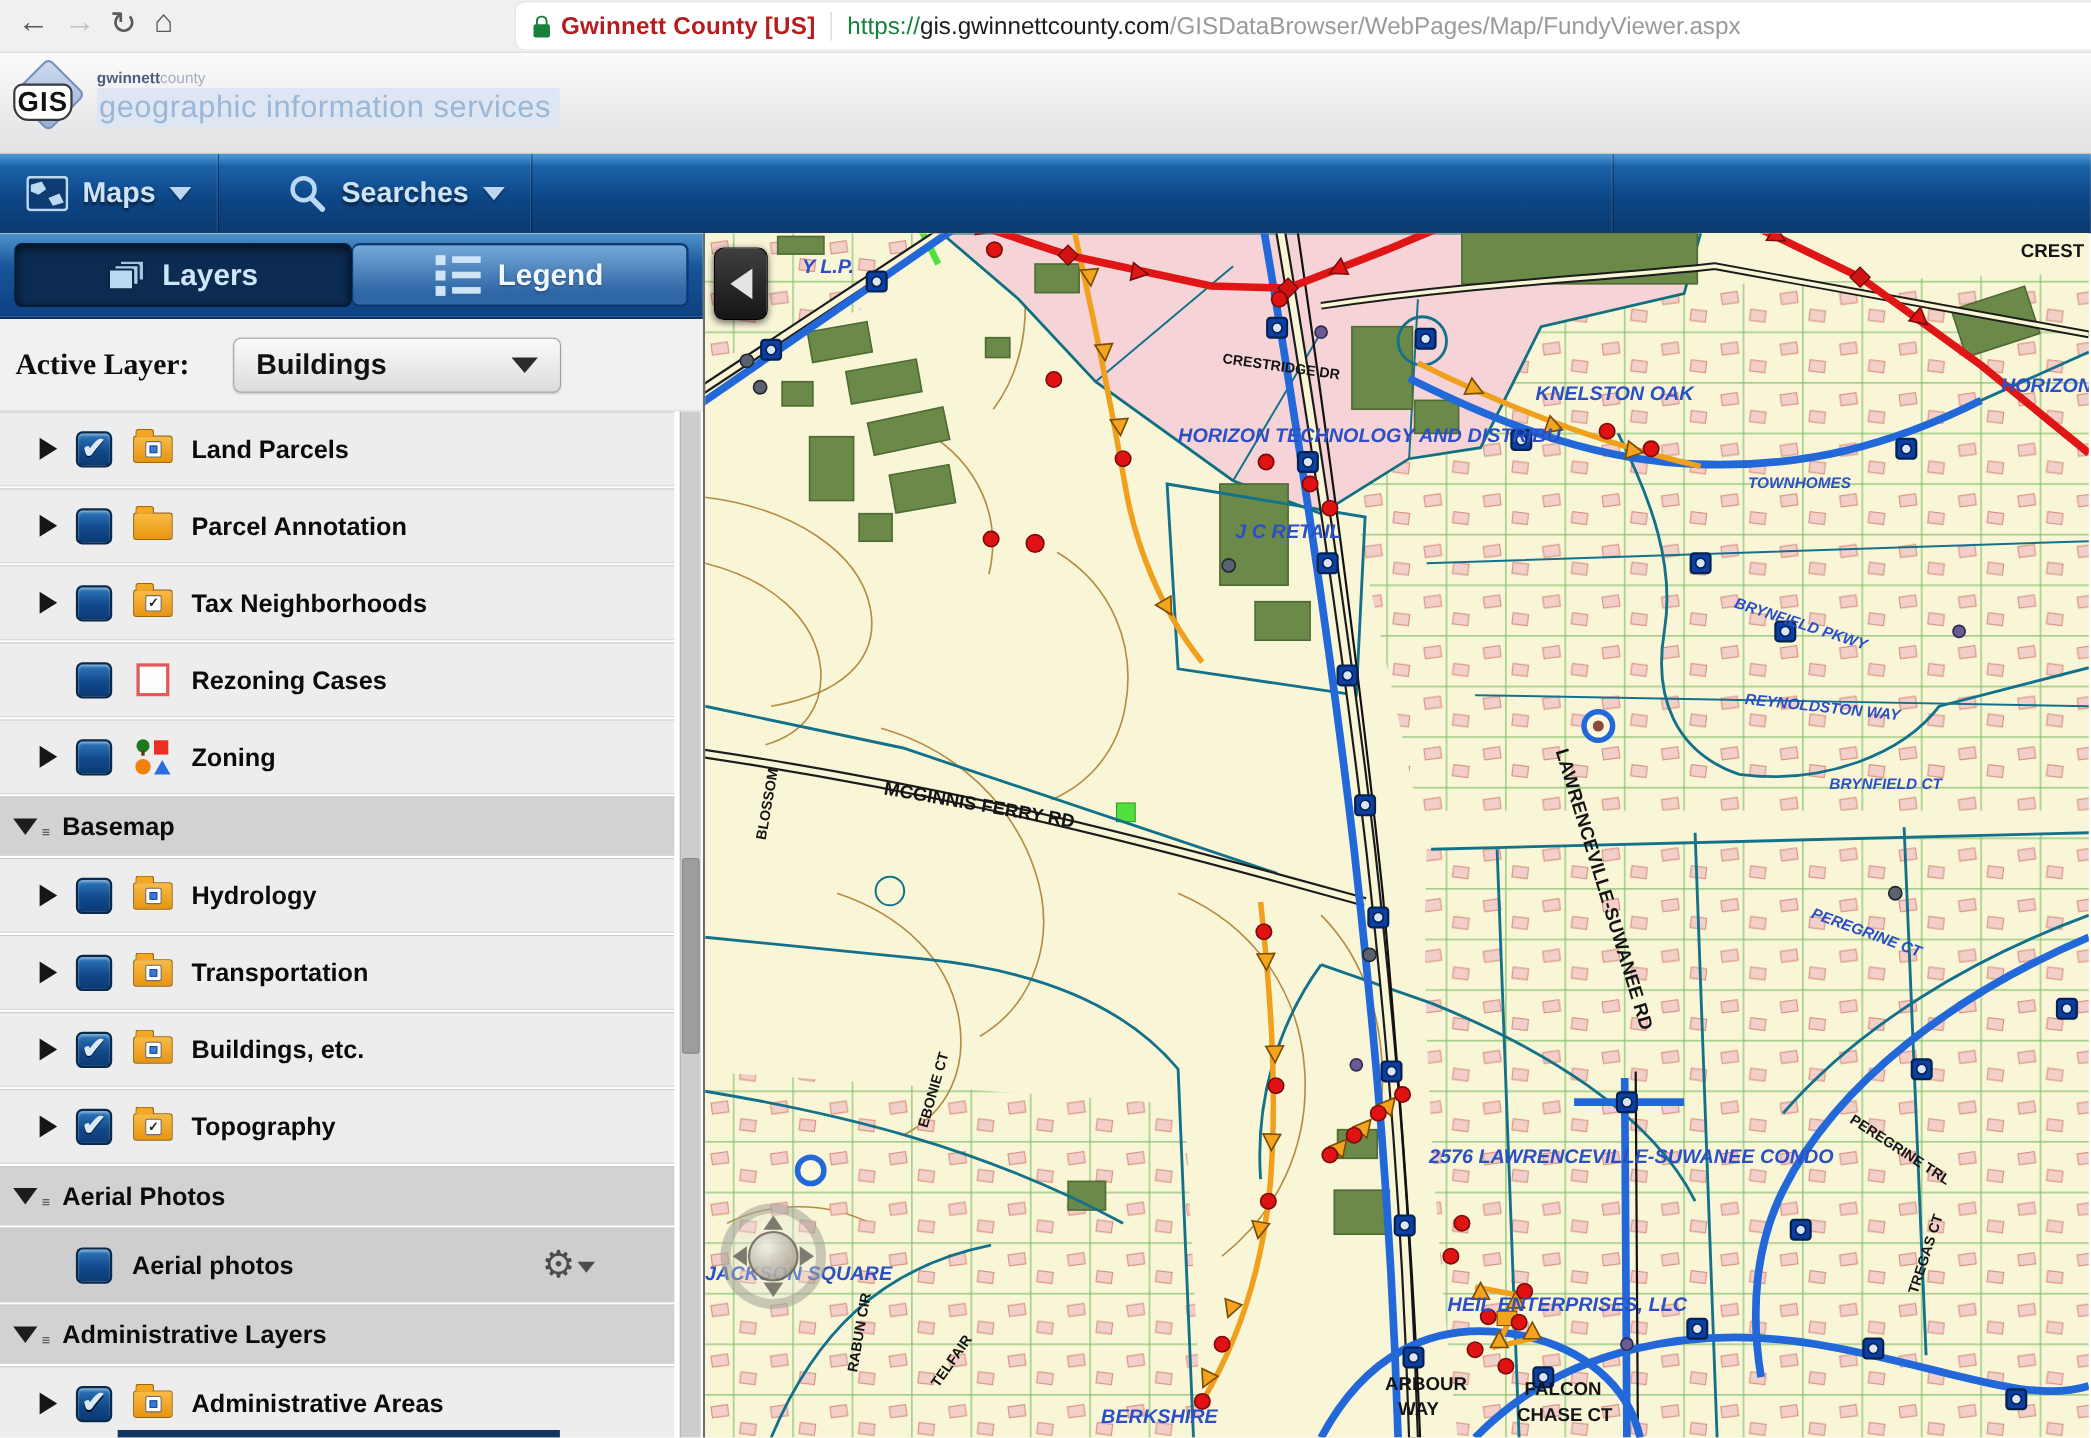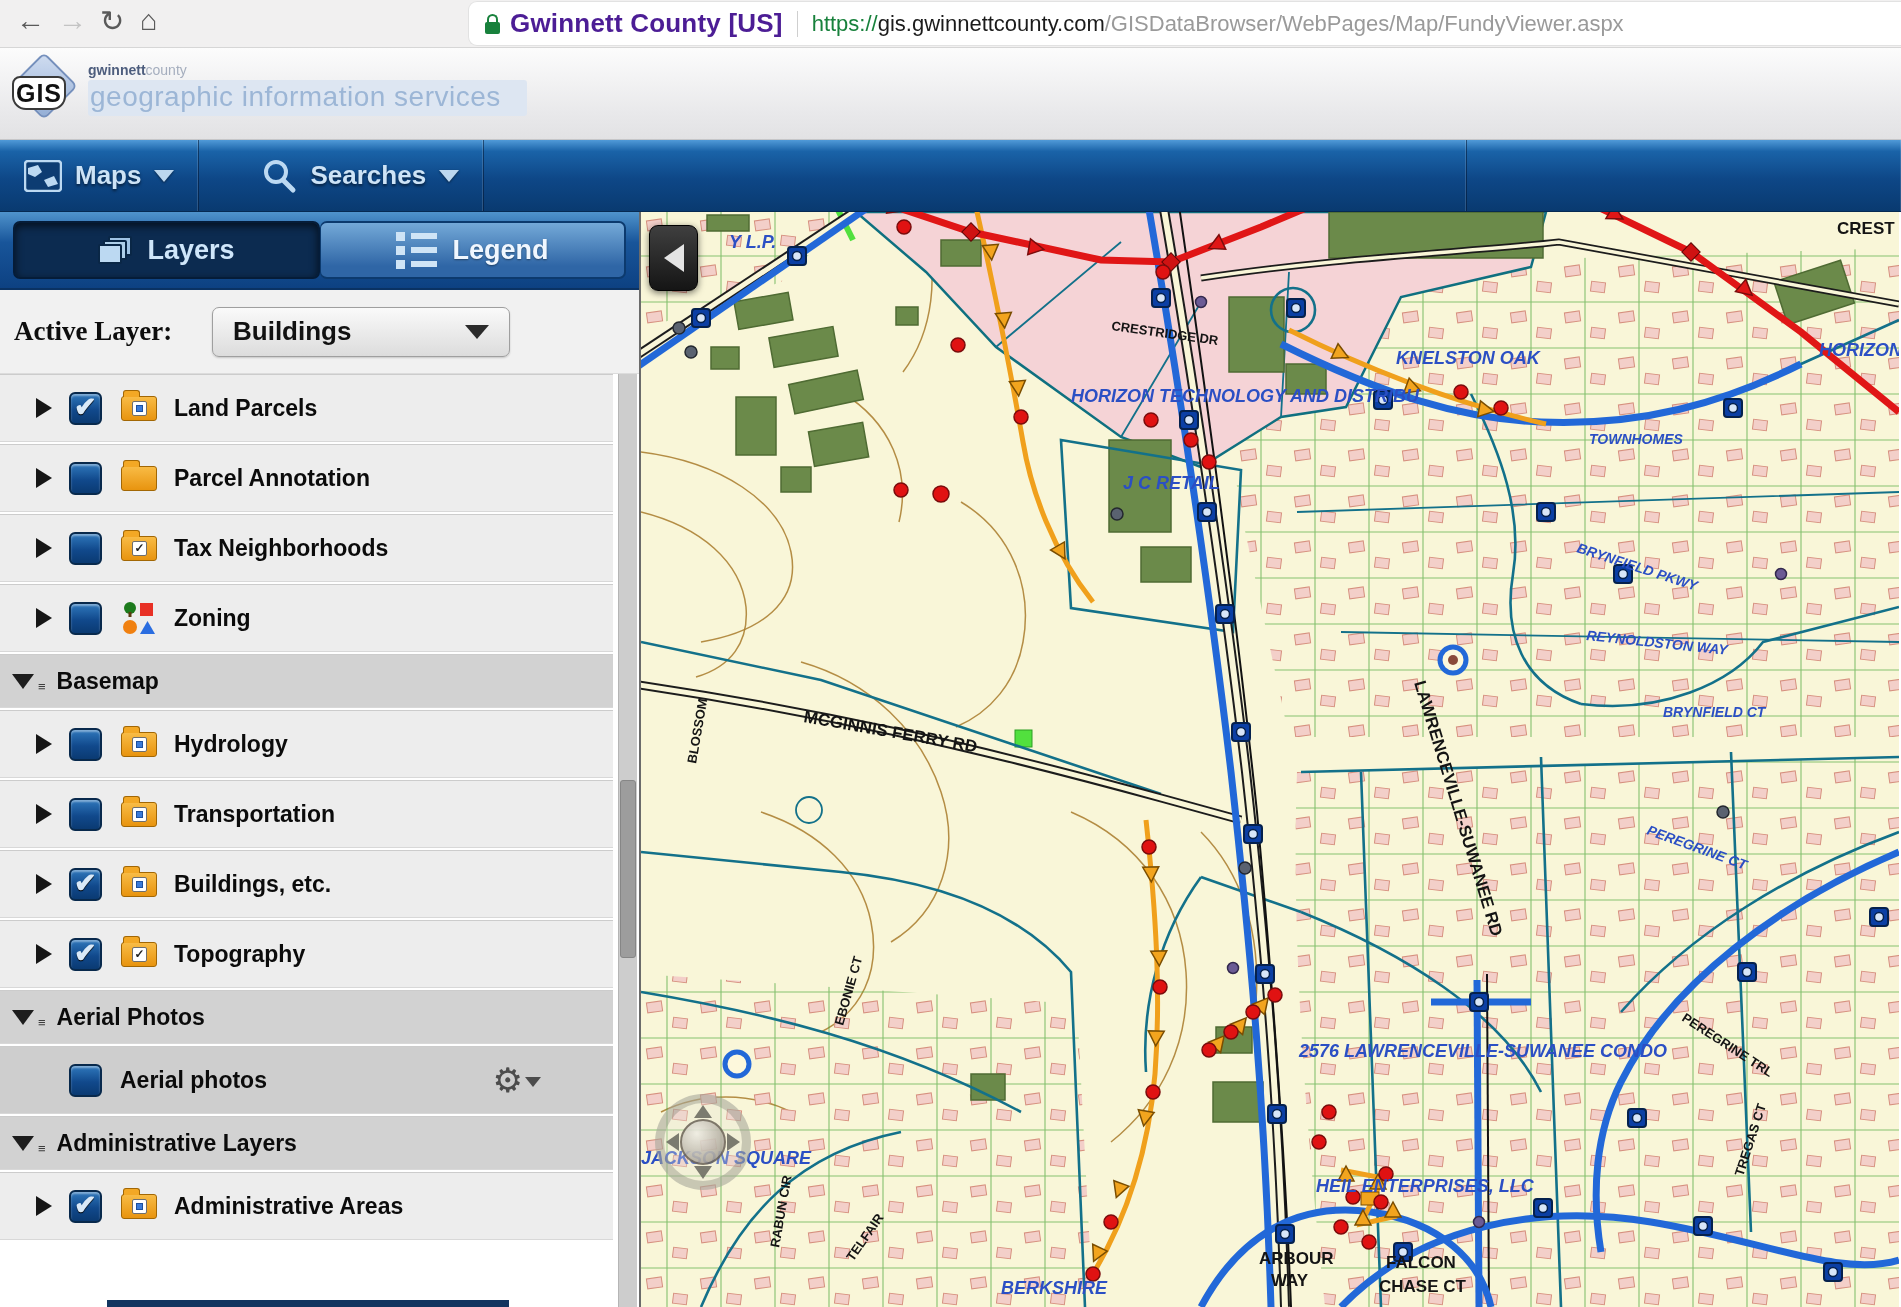--- a/index.html
+++ b/index.html
@@ -11,21 +11,21 @@
   .bicon{ position:absolute; top:4px; font-size:29px; color:#5a5a5a; }
   .bicon.fwd{ color:#c3c3c3; }
   .omnibox{ position:absolute; left:468px; top:1px; right:0; height:45px;
     background:#fff; border:1px solid #e2e2e2; border-right:none;
     border-radius:9px 0 0 9px; display:flex; align-items:center; padding-left:16px; }
   .lock-icon{ width:15px; height:20px; position:relative; margin-right:10px; }
   .lock-icon .shackle{ position:absolute; top:0; left:2px; width:11px; height:10px;
     border:2.5px solid #18813c; border-bottom:none; border-radius:6px 6px 0 0; }
   .lock-icon .body{ position:absolute; bottom:0; width:15px; height:12px;
     background:#18813c; border-radius:2px; }
-  .site-badge{ color:#4c1d95; font-size:26px; font-weight:bold; letter-spacing:.2px; }
+  .site-badge{ color:#b91c1c; font-size:22px; font-weight:bold; letter-spacing:.2px; }
   .omni-sep{ width:1px; height:26px; background:#cfcfcf; margin:0 14px; }
   .url{ font-size:22px; white-space:nowrap; }
   .url .scheme{ color:#18813c; }
   .url .host{ color:#1b1b1b; }
   .url .path{ color:#9a9a9a; }
 
   
   .app-header{ position:relative; height:93px;
     background:linear-gradient(#fcfcfc,#e9e9eb 70%,#e2e2e4);
     border-top:1px solid #d6d6d6; border-bottom:1px solid #c6c6c8; }
@@ -35,21 +35,21 @@
     transform:rotate(45deg); border-radius:6px; }
   .gis-shield{ position:absolute; left:2px; top:22px; width:54px; height:34px;
     background:#fff; border:2px solid #3a3a3a; border-radius:8px 8px 14px 14px;
     display:flex; align-items:center; justify-content:center;
     font-size:25px; font-weight:bold; color:#111; letter-spacing:1px; }
   .brand{ position:absolute; left:88px; top:14px; }
   .brand-line1{ font-size:14px; }
   .brand-line1 .b1{ color:#4d5d7d; font-weight:bold; }
   .brand-line1 .b2{ color:#a5aebe; }
   .brand-line2{ margin-top:2px; font-size:28px; color:#9cb6d6;
-    background:#dde6f2; padding:1px 26px 3px 2px; border-radius:3px; letter-spacing:.5px; }
+    background:#dde6f2; padding:1px 8px 3px 2px; border-radius:3px; letter-spacing:.5px; }
 
   
   .navbar{ height:72px; display:flex;
     background:linear-gradient(#509ad8 0%, #1a63a8 16%, #0e4787 55%, #093a70 100%);
     border-bottom:1px solid #062a52;gap:38px; }
   .nav-sec{ display:flex; align-items:center; padding:0 24px;
     border-right:1px solid rgba(3,20,45,.55); box-shadow:inset -1px 0 0 rgba(255,255,255,.14); }
   .nav-sec.spacer{ flex:1; padding:0; }
   .nav-btn{ display:flex; align-items:center; gap:13px; color:#cde3f6;
     font-size:26px; font-weight:bold; text-shadow:0 2px 3px rgba(0,0,0,.55); }
@@ -299,20 +299,28 @@
           <span class="arr"></span>
           <div class="cb"></div>
           <span class="icon-slot">
             <span class="folder">
               <span class="fbadge">
                 <span class="chk">✓</span>
               </span>
             </span>
           </span>
           <span class="row-label">Tax Neighborhoods</span>
+        </div>
+        <div class="lrow lay">
+          <span class="arr ghost"></span>
+          <div class="cb"></div>
+          <span class="icon-slot">
+            <span class="redsq"></span>
+          </span>
+          <span class="row-label">Rezoning Cases</span>
         </div>
         <div class="lrow lay">
           <span class="arr"></span>
           <div class="cb"></div>
           <span class="icon-slot">
             <svg width="34" height="34" viewBox="0 0 34 34">
               <circle cx="8" cy="7" r="6" fill="#1c7a1c"></circle>
               <rect x="6.5" y="11" width="3" height="5" fill="#5a3a10"></rect>
               <rect x="18" y="2" width="13" height="13" fill="#e83025"></rect>
               <circle cx="8" cy="26" r="7" fill="#f08010"></circle>

